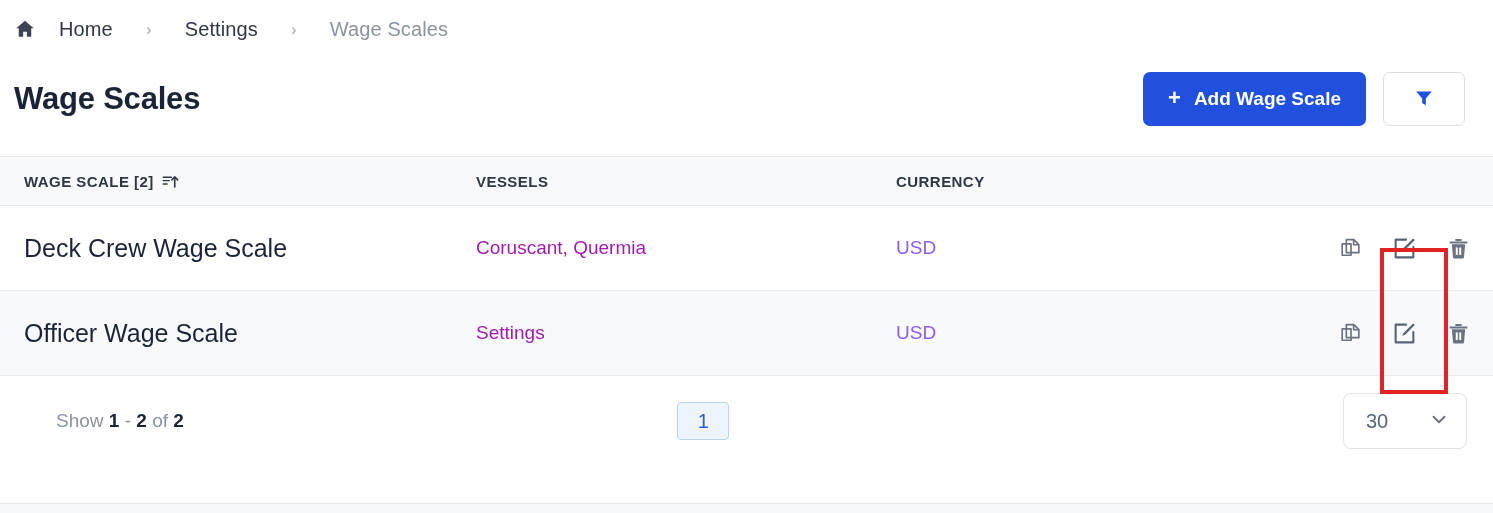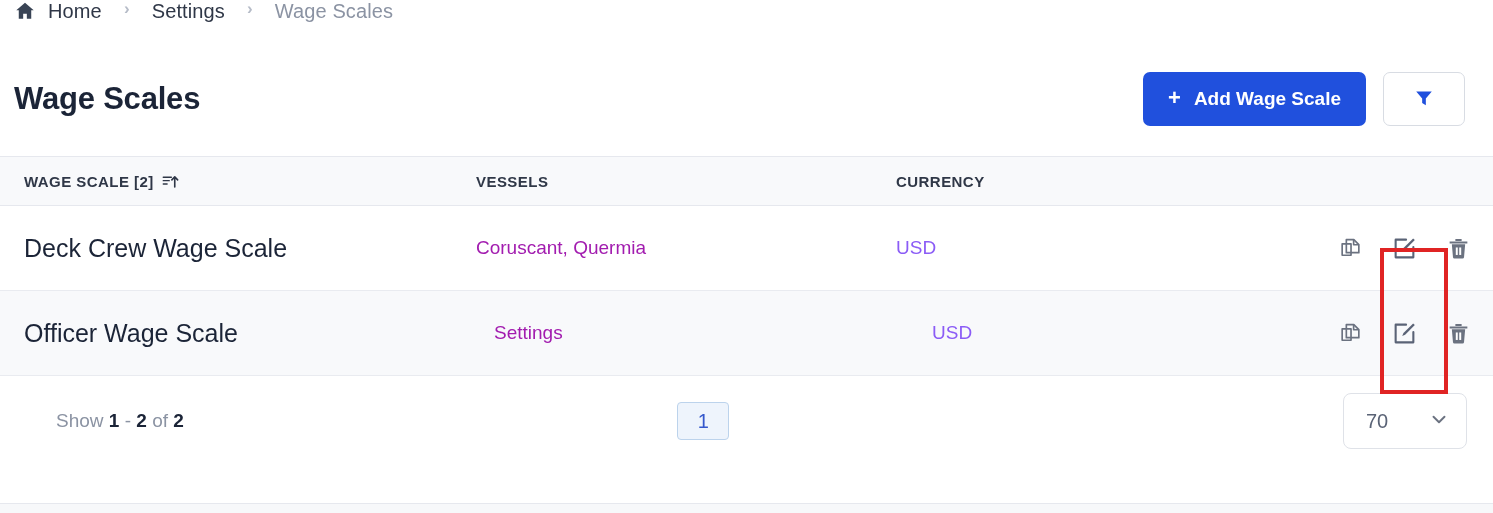--- a/index.html
+++ b/index.html
@@ -13,23 +13,24 @@
   .page {
     position: relative;
     width: 1493px;
     height: 513px;
     background: #ffffff;
   }
 
   
   .breadcrumb {
     display: flex;
+    align-items: center;
     height: 58px;
     padding: 0 0 0 14px;
-    gap: 1px;
+    gap: 12px;
   }
   .home-icon {
     width: 22px;
     height: 22px;
     display: inline-flex;
     align-items: center;
     justify-content: center;
     margin-right: 11px;
   }
   .home-icon svg { display: block; }
@@ -136,21 +137,21 @@
     padding-right: 22px;
   }
   .sort-icon { display: inline-flex; align-items: center; }
 
   .trow {
     display: flex;
     align-items: center;
     height: 85px;
     border-bottom: 1px solid #e9ebf0;
   }
-  .trow.alt { background: #f8f9fb; gap: 18px; }
+  .trow.alt { background: #f8f9fb; }
   .cell-name {
     width: 476px;
     padding-left: 24px;
     font-size: 25px;
     color: #1b2437;
   }
   .cell-vessel {
     width: 420px;
     font-size: 19px;
     color: #a21caf;
@@ -369,21 +370,21 @@
         <b>1</b>
         <span>-</span>
         <b>2</b>
         <span>of</span>
         <b>2</b>
       </div>
       <div class="pager">
         <button class="page-btn">1</button>
       </div>
       <div class="rows-select">
-        <span class="val">70</span>
+        <span class="val">30</span>
         <span>
           <svg width="22" height="22" viewBox="0 0 24 24" aria-hidden="true">
             <path d="M6 9.5 L12 15.5 L18 9.5" fill="none" stroke="#6b7280" stroke-width="2.1" stroke-linecap="round" stroke-linejoin="round"></path>
           </svg>
         </span>
       </div>
     </div>
 
   </div>
 

